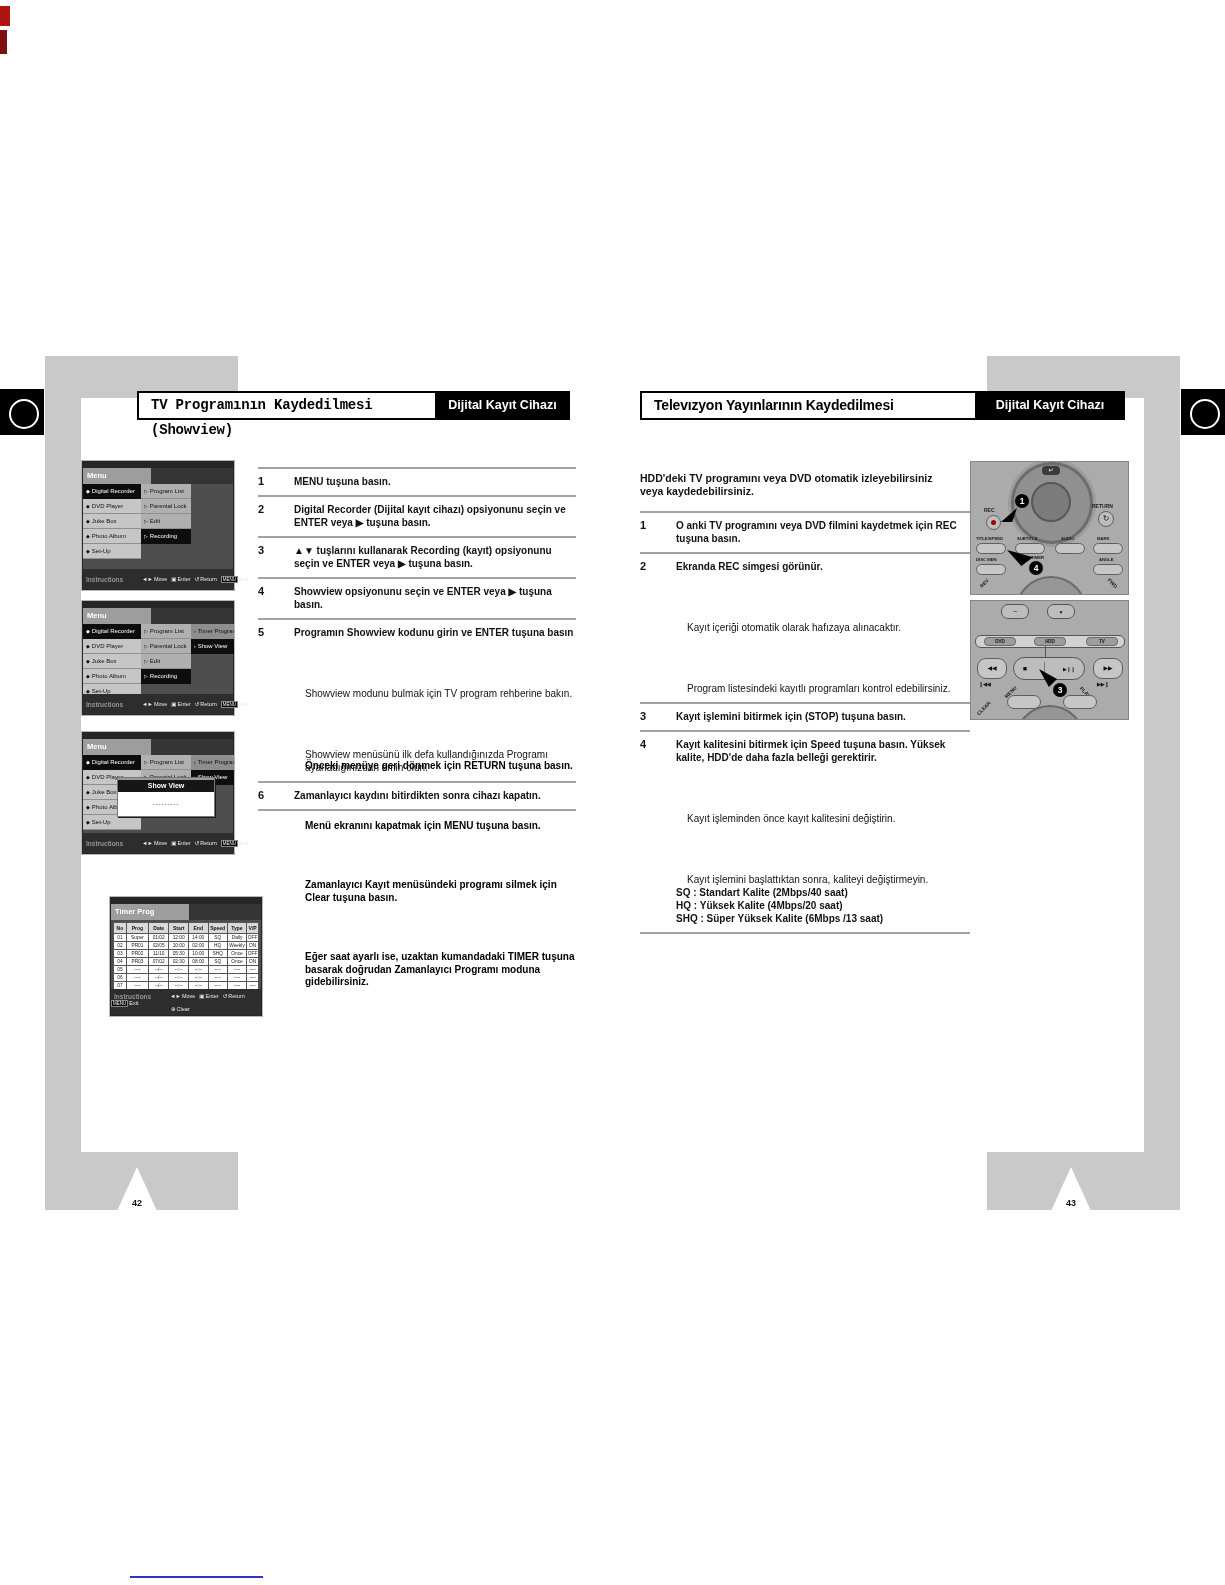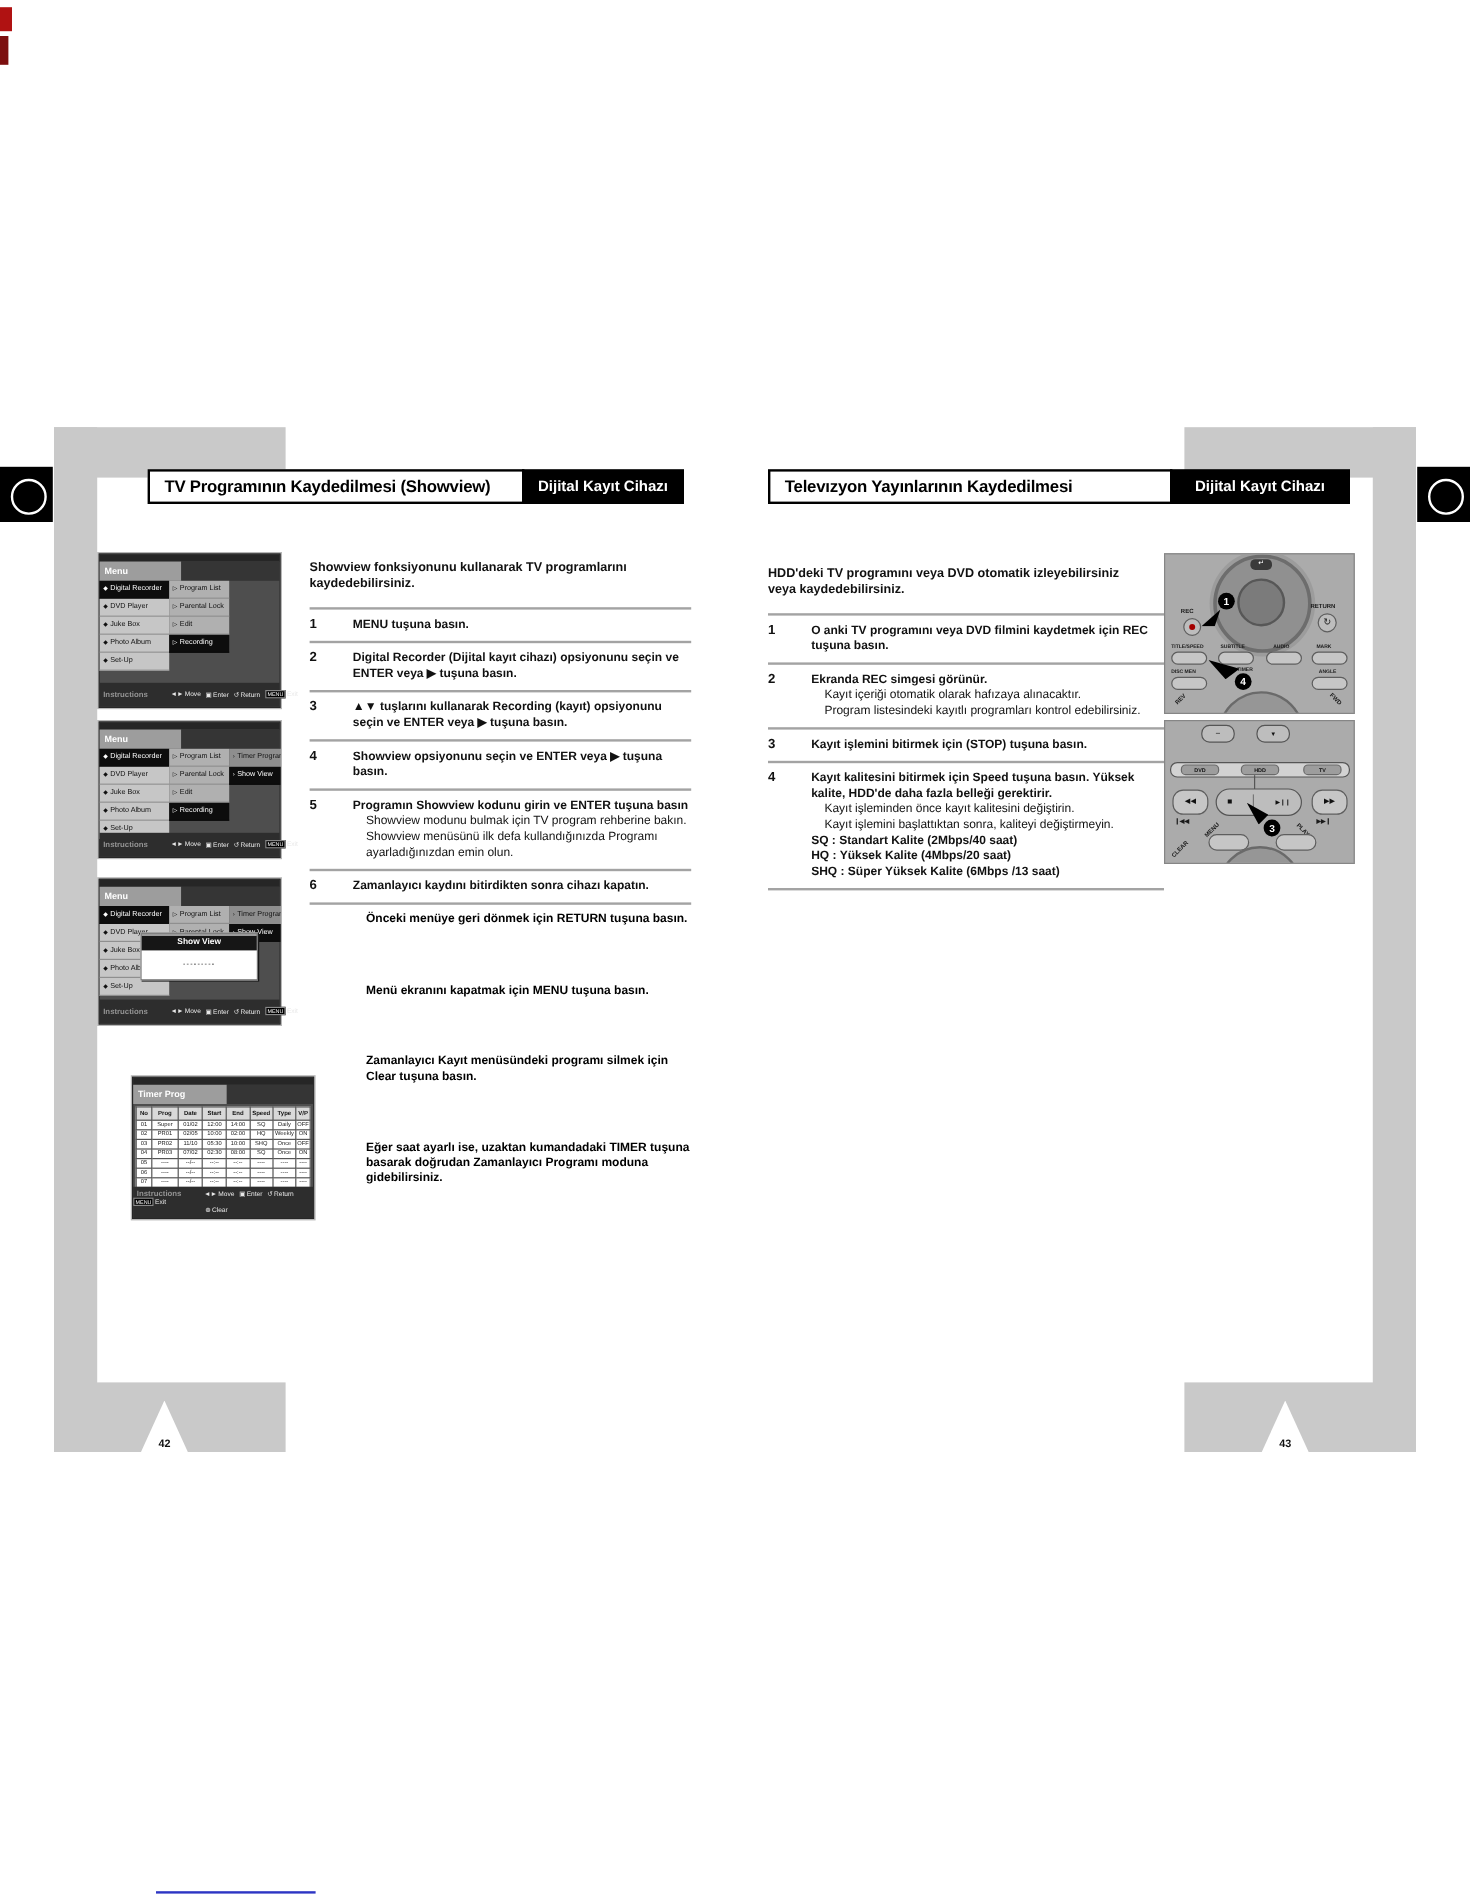--- a/index.html
+++ b/index.html
@@ -17,21 +17,21 @@
   .badge{background:#000;color:#fff;height:29px;line-height:29px;text-align:center;
          font-weight:bold;font-size:12.5px;z-index:5;}
   
   .col{position:absolute;color:#111;}
   .intro{font-weight:bold;font-size:10.5px;line-height:13px;margin-bottom:13px;}
   .steps{border-bottom:2px solid #a3a3a3;}
   .step{display:flex;border-top:2px solid #a3a3a3;padding:6px 0 7px 0;}
   .step .num{width:36px;flex:none;font-weight:bold;font-size:11px;}
   .sbody{flex:1;font-size:10px;line-height:13px;}
   .smain{font-weight:bold;}
-  .ssub{margin-left:11px;}
+  .ssub{margin-left:11px;margin-top:48px;}
   .squal{font-weight:bold;}
   .notes{font-size:10px;font-weight:bold;line-height:12.5px;}
   .note{margin-bottom:6px;margin-top:47px;}
   
   .ms{position:absolute;background:#4e4e4e;border:1px solid #262626;outline:1px solid #b7b7b7;}
   .ms-top{height:6px;background:#262626;}
   .ms-head{display:flex;height:16px;}
   .ms-head .t{width:64px;flex:none;background:#9d9d9d;color:#fff;font-weight:bold;font-size:7.5px;line-height:16px;padding-left:4px;}
   .ms-head .t.wide{width:74px;}
   .ms-head .f{flex:1;background:#353535;}
@@ -102,28 +102,27 @@
 <div class="abs gray" style="left:987px;top:356px;width:193px;height:42px;"></div>
 <div class="abs gray" style="left:987px;top:1152px;width:193px;height:58px;"></div>
 
 <div class="abs hole" style="left:0;top:389px;width:44px;height:46px;">
     <div class="ring"></div>
   </div>
 <div class="abs hole" style="left:1181px;top:389px;width:44px;height:46px;">
     <div class="ring"></div>
   </div>
 
-<div class="abs hdr" style="left:123px;top:391px;width:298px;"><span>TV Programının Kaydedilmesi (Showview)</span></div>
+<div class="abs hdr" style="left:137px;top:391px;width:298px;font-family:Liberation Mono, monospace;"><span>TV Programının Kaydedilmesi (Showview)</span></div>
 <div class="abs badge" style="left:435px;top:391px;width:135px;"><span>Dijital Kayıt Cihazı</span></div>
 
 <div class="abs hdr" style="left:640px;top:391px;width:321px;"><span>Televızyon Yayınlarının Kaydedilmesi</span></div>
 <div class="abs badge" style="left:975px;top:391px;width:150px;"><span>Dijital Kayıt Cihazı</span></div>
 
 <div class="col" style="left:258px;top:467px;width:318px;">
-  <div class="intro">Showview fonksiyonunu kullanarak TV programlarını kaydedebilirsiniz.</div>
   <div class="steps">
     <div class="step">
       <span class="num">1</span>
       <div class="sbody">
           <div class="smain">MENU tuşuna basın.</div>
         </div>
     </div>
     <div class="step">
       <span class="num">2</span>
       <div class="sbody">

